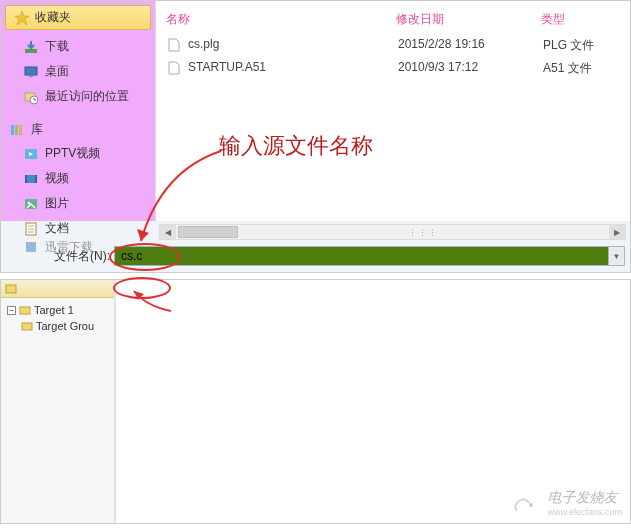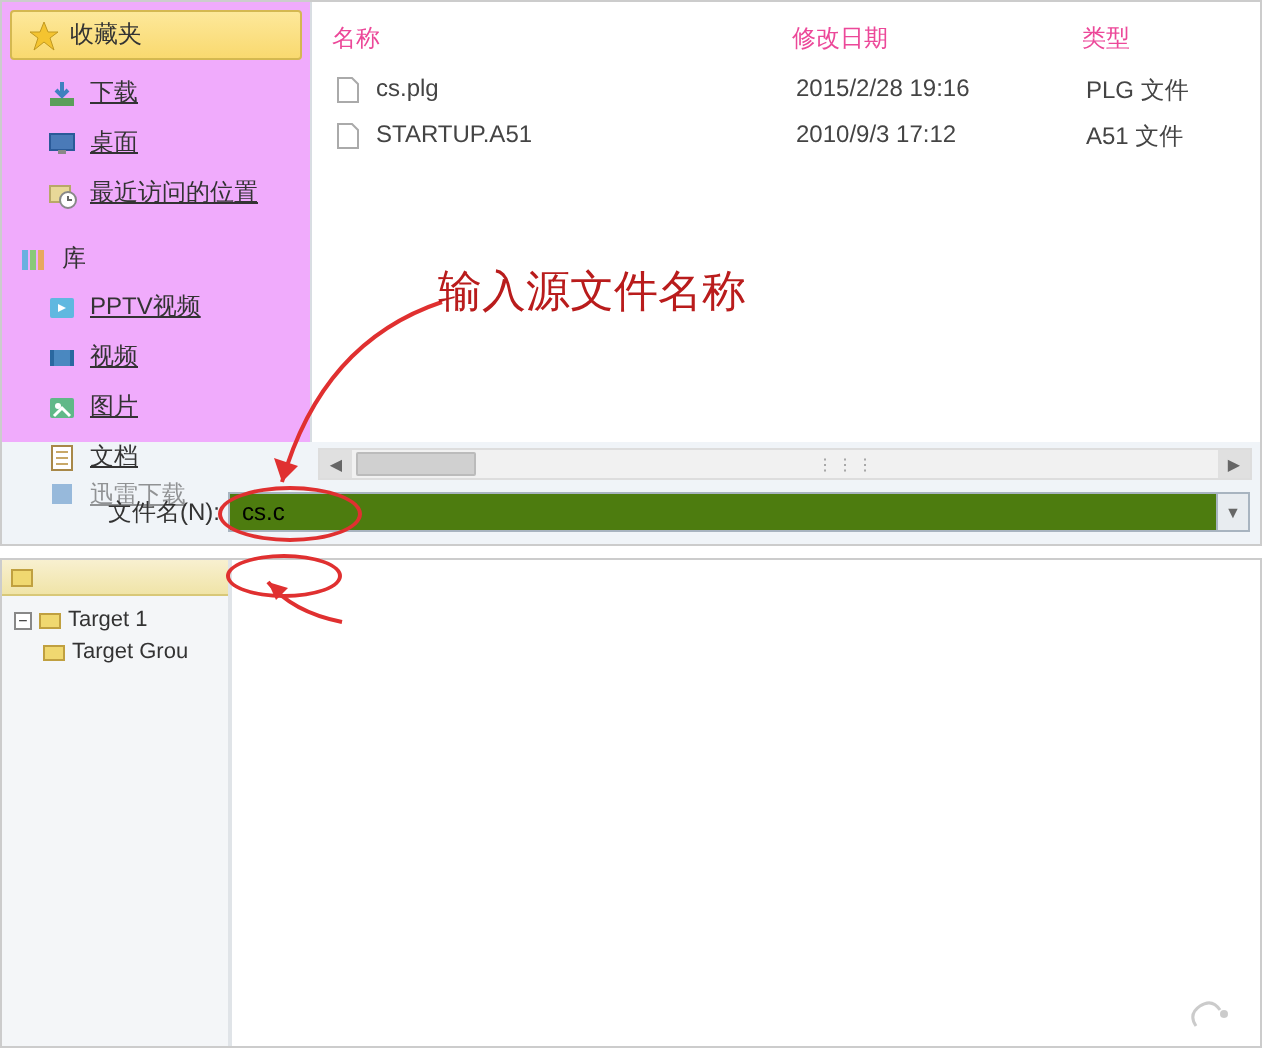--- a/index.html
+++ b/index.html
@@ -1,21 +1,21 @@
 <!DOCTYPE html>
 <html><head>
   <meta charset="utf-8">
   <style>
     * { box-sizing: border-box; margin: 0; padding: 0; font-family: "Microsoft YaHei", sans-serif; }
     body { width: 631px; background: #fff; font-size: 12px; color: #333; }
     
     .top-panel { border: 1px solid #ccc; background: #f0f4f8; height: 273px; position: relative; }
     .sidebar { width: 155px; float: left; background: #f0abfc; height: 220px; border-right: 1px solid #d8dde2; padding-top: 4px; }
     .sidebar-header { background: linear-gradient(#fde89a, #f9d96f); padding: 3px 8px; border: 1px solid #d4b850; border-radius: 2px; margin: 0 4px 4px 4px; display: flex; align-items: center; gap: 5px; }
-    .sidebar-item { padding: 4px 8px 4px 22px; display: flex; align-items: center; gap: 6px; cursor: pointer; text-decoration: underline; }
+    .sidebar-item { padding: 4px 8px 4px 22px; display: flex; align-items: center; gap: 6px; cursor: pointer; }
     .sidebar-lib-header { padding: 6px 8px 3px 8px; display: flex; align-items: center; gap: 6px; margin-top: 6px; }
     .icon-small { width: 16px; height: 16px; display: inline-block; flex-shrink: 0; }
     
     .file-area { margin-left: 155px; background: #fff; height: 220px; padding: 8px 10px; }
     .file-header { display: flex; color: #ec4899; padding: 2px 0 6px 0; }
     .col-name { width: 230px; }
     .col-date { width: 145px; }
     .col-type { flex: 1; }
     .file-row { display: flex; align-items: flex-start; padding: 3px 0; color: #444; }
     .file-row .icon-small { margin-right: 6px; }
@@ -233,14 +233,18 @@
   <svg class="annotation" style="left:125px; top:6px; width:50px; height:30px;">
     <path d="M45 25 Q 20 20 8 5" stroke="#e03030" stroke-width="2" fill="none"></path>
     <polygon points="8,5 12,14 18,8" fill="#e03030"></polygon>
   </svg>
 
   <div class="watermark">
     <svg width="30" height="24">
       <path d="M6 20 Q 2 14 8 10 Q 14 6 18 12" stroke="#aaa" stroke-width="1.5" fill="none"></path>
       <circle cx="20" cy="14" r="2" fill="#aaa"></circle>
     </svg>
+    <div>
+      <div class="watermark-text">电子发烧友</div>
+      <div class="watermark-url">www.elecfans.com</div>
+    </div>
   </div>
 </div>
 
 </body></html>

